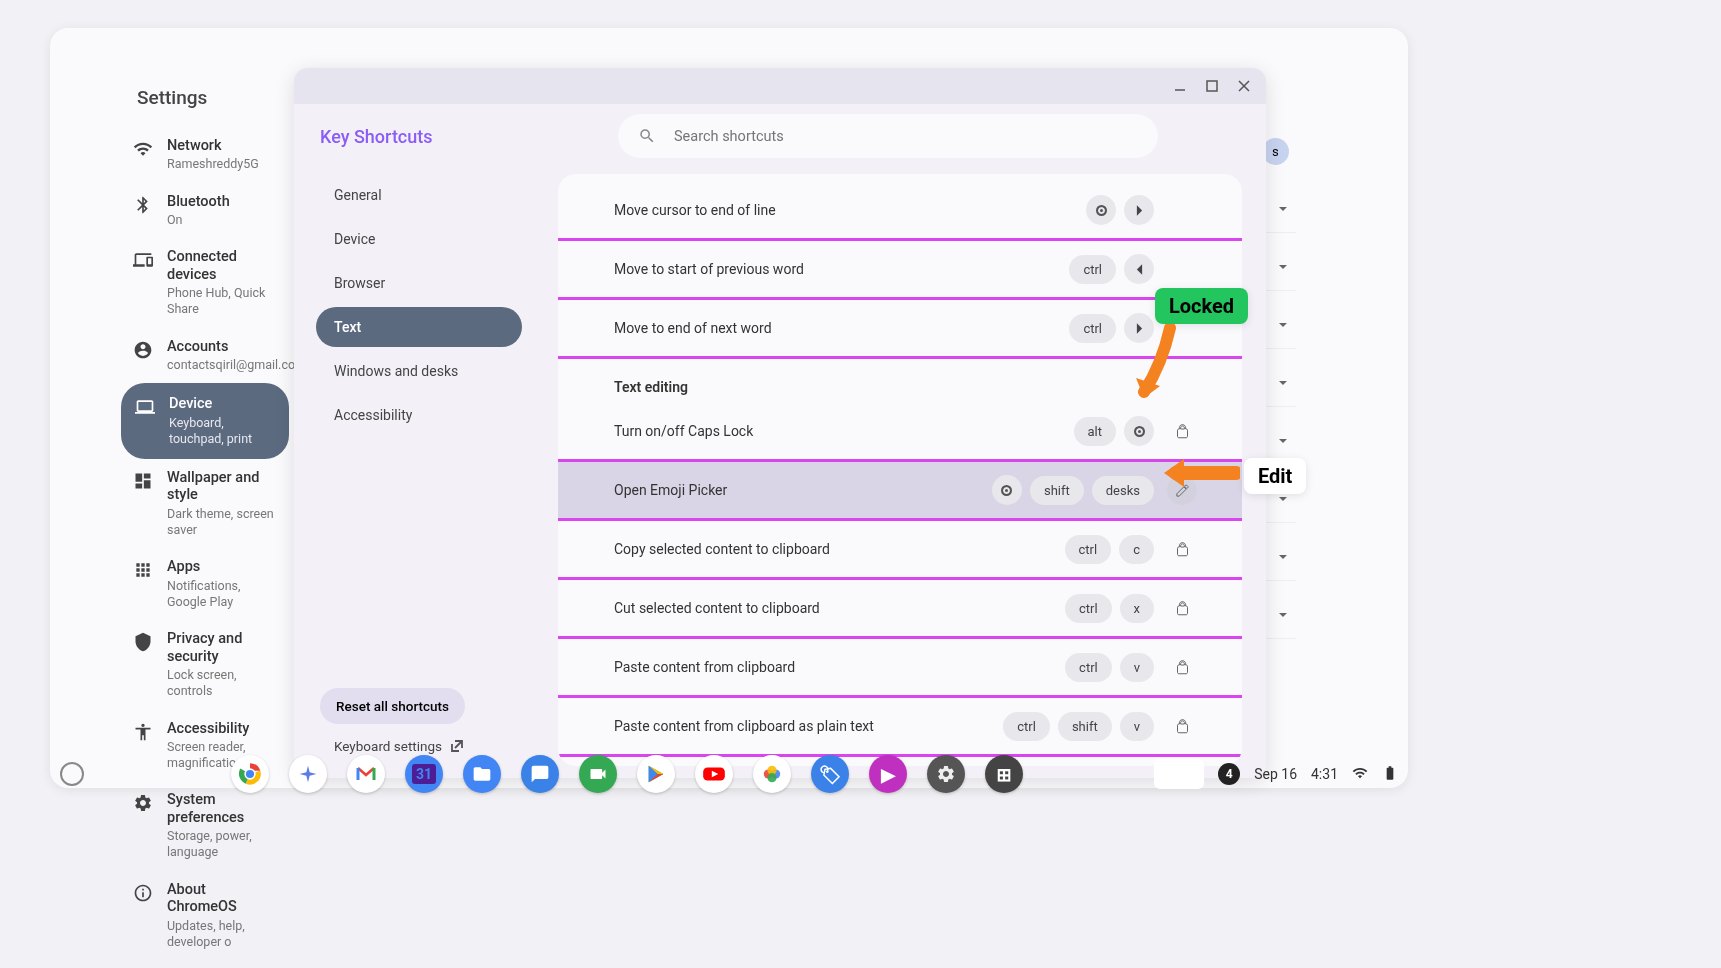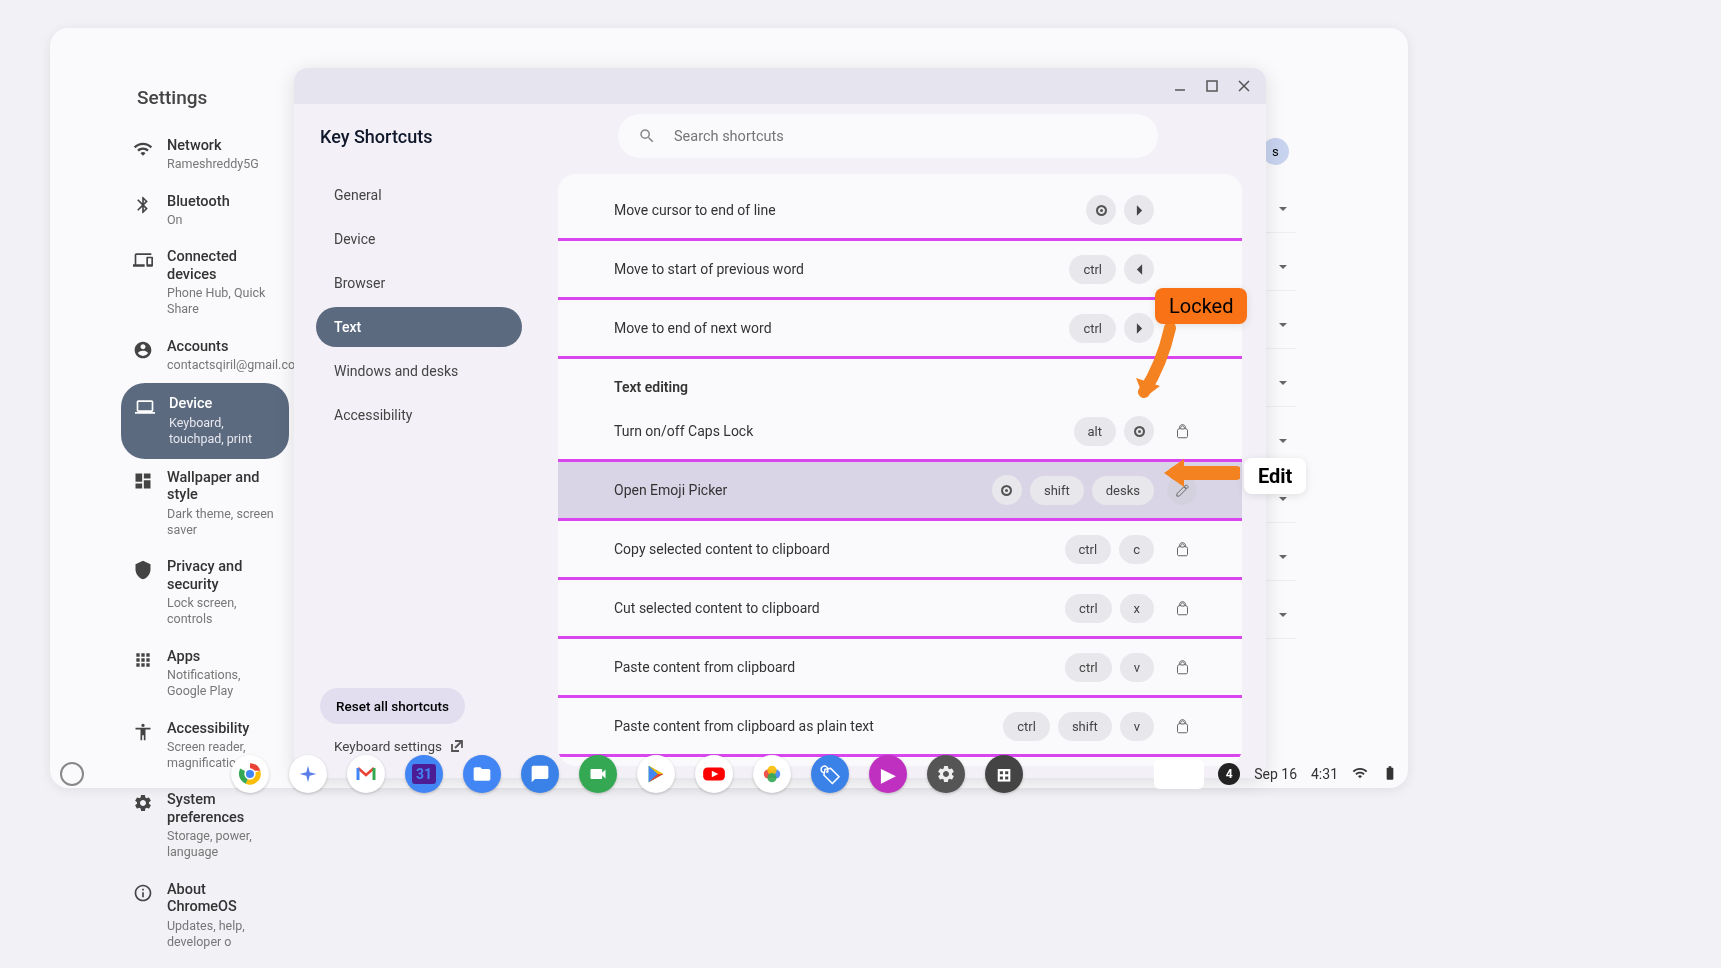--- a/index.html
+++ b/index.html
@@ -22,21 +22,21 @@
   .nav-text { display: flex; flex-direction: column; min-width: 0; }
 
   
   .shortcuts-win { position: absolute; left: 244px; top: 40px; width: 972px; height: 710px; background: #f3f1f7; border-radius: 14px; box-shadow: 0 4px 20px rgba(0,0,0,0.12); overflow: hidden; }
   .titlebar { height: 36px; background: #e6e4ef; display: flex; justify-content: flex-end; align-items: center; padding-right: 8px; gap: 4px; }
   .win-btn { width: 28px; height: 28px; display: flex; align-items: center; justify-content: center; cursor: pointer; color: #555; }
   .win-btn svg { width: 14px; height: 14px; stroke: #555; fill: none; stroke-width: 1.5; }
   
   .sc-body { display: flex; height: calc(100% - 36px); }
   .sc-side { width: 240px; padding: 22px 12px 12px 22px; display: flex; flex-direction: column; }
-  .sc-title { font-size: 18px; font-weight: 500; color: #0f172a; margin-bottom: 28px; padding-left: 4px; }
+  .sc-title { font-size: 18px; font-weight: 500; color: #8b5cf6; margin-bottom: 28px; padding-left: 4px; }
   .sc-cats { display: flex; flex-direction: column; gap: 4px; flex: 1; }
   .sc-cat { padding: 12px 18px; border-radius: 22px; font-size: 14px; color: #444; cursor: pointer; }
   .sc-cat.active { background: #5c6a80; color: #fff; font-weight: 500; }
   .sc-side-bottom { padding: 8px 4px 12px 4px; }
   .reset-btn { background: #e2def0; color: #000000; font-size: 13.5px; font-weight: 500; padding: 10px 16px; border-radius: 20px; border: none; cursor: pointer; margin-bottom: 14px; }
   .kb-link { display: flex; align-items: center; gap: 8px; font-size: 13.5px; color: #444; cursor: pointer; padding-left: 14px; }
   .kb-link svg { width: 14px; height: 14px; stroke: #555; fill: none; stroke-width: 1.8; }
   
   .sc-main { flex: 1; padding: 10px 24px 0 24px; overflow: hidden; }
   .search-wrap { background: #fafafc; border-radius: 28px; display: flex; align-items: center; padding: 0 20px; height: 44px; margin: 0 0 16px 60px; width: 540px; }
@@ -59,21 +59,21 @@
   .action-icon svg { width: 15px; height: 15px; stroke: #666; fill: none; stroke-width: 1.6; }
   .section-hdr { padding: 20px 32px 8px 56px; font-size: 14px; font-weight: 600; color: #333; }
   
   
   .peek { position: absolute; left: 1212px; top: 110px; width: 34px; }
   .peek-badge { background: #c8d3f0; border-radius: 14px; padding: 6px 10px; font-size: 13px; margin-bottom: 20px; display:inline-block;}
   .peek-row { height: 48px; border-bottom: 1px solid #eee; display: flex; align-items: center; justify-content: flex-end; padding-right: 8px; margin-bottom: 10px;}
   .peek-row svg { width: 10px; height: 10px; fill: #666; }
   
   
-  .ann-locked { position: absolute; left: 1105px; top: 260px; background: #f97316; border-radius: 8px; padding: 6px 14px; font-size: 20px; font-weight: 400; box-shadow: 0 2px 8px rgba(0,0,0,0.1); }
+  .ann-locked { position: absolute; left: 1105px; top: 260px; background: #22c55e; border-radius: 8px; padding: 6px 14px; font-size: 20px; font-weight: 700; box-shadow: 0 2px 8px rgba(0,0,0,0.1); }
   .ann-edit { position: absolute; left: 1194px; top: 430px; background: #fff; border-radius: 8px; padding: 6px 14px; font-size: 20px; font-weight: 700; box-shadow: 0 2px 8px rgba(0,0,0,0.1); }
   .arrow1 { position: absolute; left: 1082px; top: 296px; width: 50px; height: 80px; }
   .arrow2 { position: absolute; left: 1112px; top: 427px; width: 78px; height: 36px; }
   
   
   .shelf { position: absolute; left: 50px; bottom: 170px; width: 1358px; height: 48px; display: flex; align-items: center; justify-content: space-between; padding: 0 10px; }
   .shelf-left { width: 40px; }
   .launcher { width: 24px; height: 24px; border: 2.5px solid #888; border-radius: 50%; }
   .shelf-center { display: flex; gap: 20px; }
   .app-icon { width: 38px; height: 38px; border-radius: 50%; box-shadow: 0 1px 3px rgba(0,0,0,0.2); position: relative; display:flex; align-items:center; justify-content:center; font-size:18px; color:#fff; font-weight:bold;}
@@ -138,34 +138,34 @@
           <svg class="icon" viewBox="0 0 24 24">
             <path d="M3 13h8V3H3v10zm0 8h8v-6H3v6zm10 0h8V11h-8v10zm0-18v6h8V3h-8z"></path>
           </svg>
     <div class="nav-text">
             <span class="nav-label">Wallpaper and style</span>
     <span class="nav-sub">Dark theme, screen saver</span>
           </div>
         </div>
         <div class="nav-item">
           <svg class="icon" viewBox="0 0 24 24">
+            <path d="M4 8h4V4H4v4zm6 12h4v-4h-4v4zm-6 0h4v-4H4v4zm0-6h4v-4H4v4zm6 0h4v-4h-4v4zm6-10v4h4V4h-4zm-6 4h4V4h-4v4zm6 6h4v-4h-4v4zm0 6h4v-4h-4v4z"></path>
+          </svg>
+    <div class="nav-text">
+            <span class="nav-label">Apps</span>
+    <span class="nav-sub">Notifications, Google Play</span>
+          </div>
+        </div>
+        <div class="nav-item">
+          <svg class="icon" viewBox="0 0 24 24">
             <path d="M12 1L3 5v6c0 5.55 3.84 10.74 9 12 5.16-1.26 9-6.45 9-12V5l-9-4z"></path>
           </svg>
     <div class="nav-text">
             <span class="nav-label">Privacy and security</span>
     <span class="nav-sub">Lock screen, controls</span>
-          </div>
-        </div>
-        <div class="nav-item">
-          <svg class="icon" viewBox="0 0 24 24">
-            <path d="M4 8h4V4H4v4zm6 12h4v-4h-4v4zm-6 0h4v-4H4v4zm0-6h4v-4H4v4zm6 0h4v-4h-4v4zm6-10v4h4V4h-4zm-6 4h4V4h-4v4zm6 6h4v-4h-4v4zm0 6h4v-4h-4v4z"></path>
-          </svg>
-    <div class="nav-text">
-            <span class="nav-label">Apps</span>
-    <span class="nav-sub">Notifications, Google Play</span>
           </div>
         </div>
         <div class="nav-item">
           <svg class="icon" viewBox="0 0 24 24">
             <path d="M12 2c1.1 0 2 .9 2 2s-.9 2-2 2-2-.9-2-2 .9-2 2-2zm9 7h-6v13h-2v-6h-2v6H9V9H3V7h18v2z"></path>
           </svg>
     <div class="nav-text">
             <span class="nav-label">Accessibility</span>
     <span class="nav-sub">Screen reader, magnification</span>
           </div>

